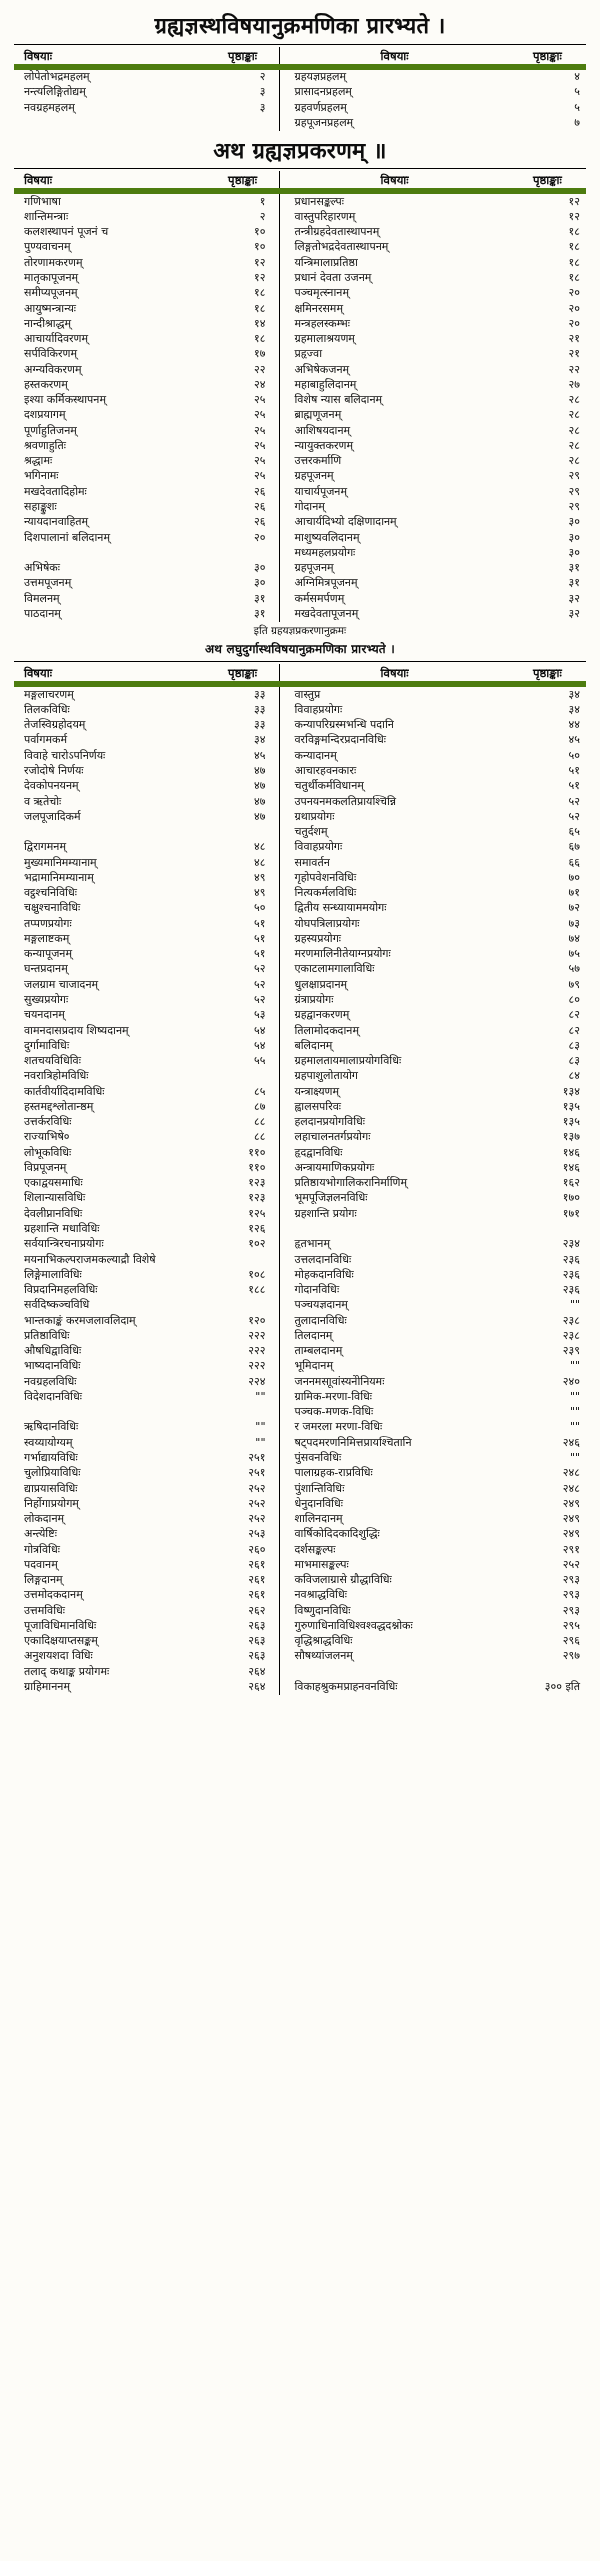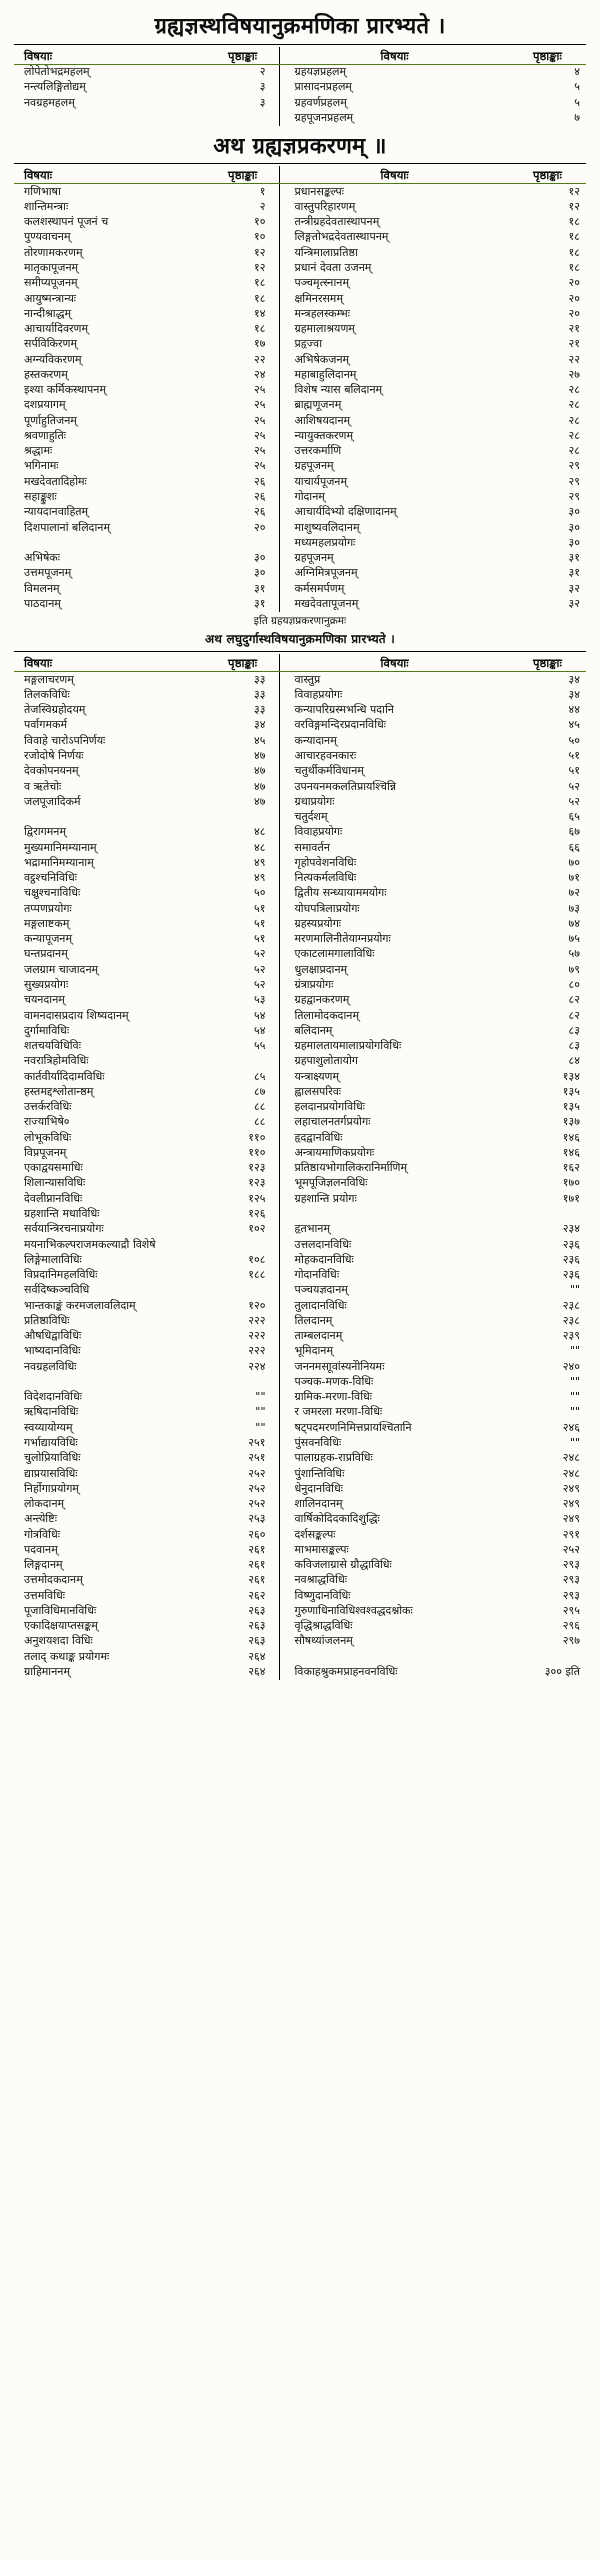--- a/index.html
+++ b/index.html
@@ -37,21 +37,21 @@
   }
   table.toc col.c1{width:33.5%;}
   table.toc col.c2{width:13%;}
   table.toc col.c3{width:40%;}
   table.toc col.c4{width:13.5%;}
   table.toc th{
     font-size:11.5px;
     font-weight:bold;
     padding:1px 2px;
     text-align:center;
-    border-bottom:1px solid #4d7c0f;
+    border-bottom:6px solid #4d7c0f;
   }
   table.toc th.l{text-align:left;padding-left:10px;}
   table.toc td{
     padding:0.6px 2px;
     vertical-align:top;
     line-height:1.28;
     white-space:nowrap;
     overflow:hidden;
     text-overflow:clip;
   }
@@ -601,29 +601,29 @@
             <td class="name2">भूमिदानम्</td>
             <td class="num2">""</td>
           </tr>
           <tr>
             <td class="name">नवग्रहलविधिः</td>
             <td class="num">२२४</td>
             <td class="name2">जननमसाूवांस्यनेोनियमः</td>
             <td class="num2">२४०</td>
           </tr>
           <tr>
+            <td class="name">विदेशदानविधिः</td>
+            <td class="num">""</td>
+            <td class="name2">ग्रामिक-मरणा-विधिः</td>
+            <td class="num2">""</td>
+          </tr>
+          <tr>
             <td class="name">&nbsp;</td>
             <td class="num">&nbsp;</td>
             <td class="name2">पञ्चक-मणक-विधिः</td>
-            <td class="num2">""</td>
-          </tr>
-          <tr>
-            <td class="name">विदेशदानविधिः</td>
-            <td class="num">""</td>
-            <td class="name2">ग्रामिक-मरणा-विधिः</td>
             <td class="num2">""</td>
           </tr>
           <tr>
             <td class="name">ऋषिदानविधिः</td>
             <td class="num">""</td>
             <td class="name2">र जमरला मरणा-विधिः</td>
             <td class="num2">""</td>
           </tr>
           <tr>
             <td class="name">स्वय्यायोग्यम्</td>

